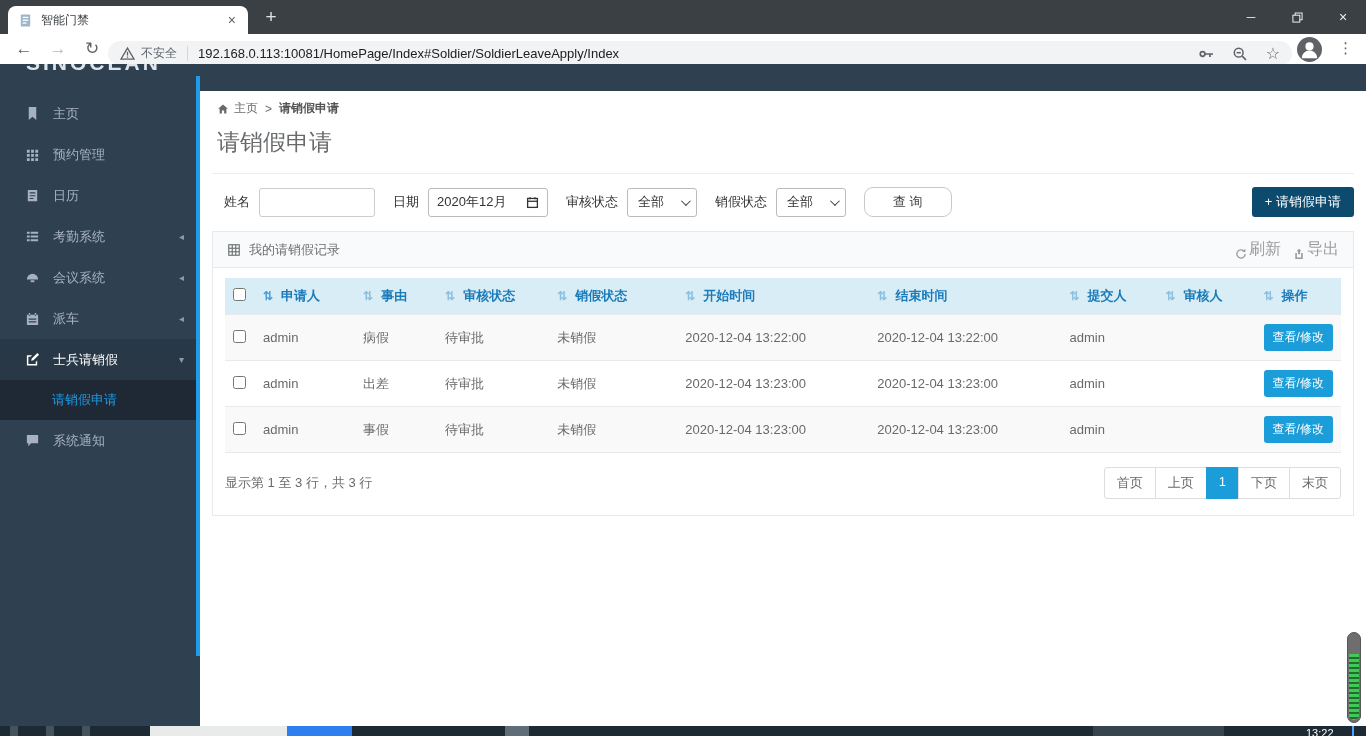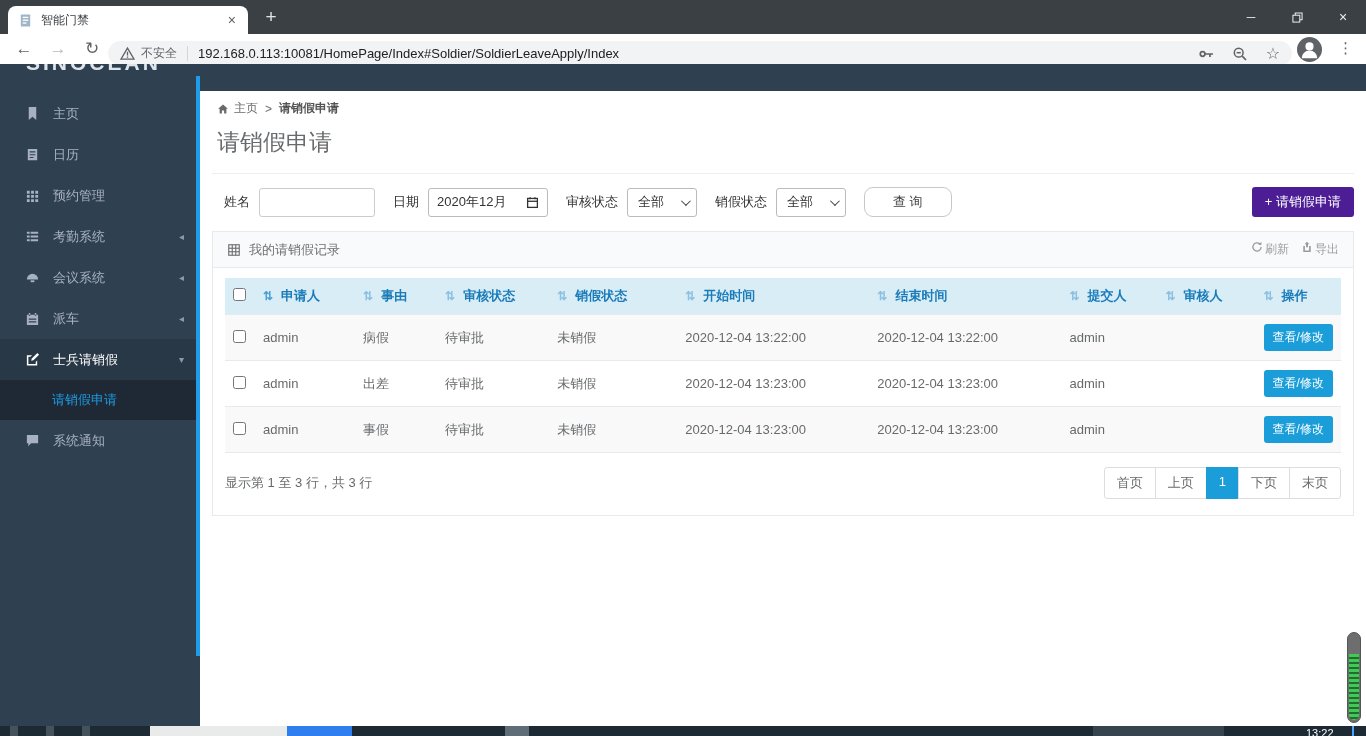--- a/index.html
+++ b/index.html
@@ -67,30 +67,30 @@
               display:flex; align-items:center; justify-content:space-between; padding:0 8px;
               font-size:13px; color:#333; }
   .date-box svg { width:13px; height:13px; stroke:#333; fill:none; }
   .select-box { width:70px; height:29px; border:1px solid #bbb; border-radius:3px; margin-right:18px;
                 display:flex; align-items:center; justify-content:space-between; padding:0 8px 0 10px;
                 font-size:13px; color:#333; }
   .chev { width:7px; height:7px; border-right:1.8px solid #444; border-bottom:1.8px solid #444;
           transform:rotate(45deg) translateY(-2px); }
   .btn-query { height:30px; padding:0 28px; background:#fff; border:1px solid #c8c8c8; border-radius:9px;
                font-size:13px; color:#444; cursor:pointer; }
-  .btn-add { position:absolute; right:0; top:13px; height:30px; padding:0 13px; background:#4c1d95;
+  .btn-add { position:absolute; right:0; top:13px; height:30px; padding:0 13px; background:#0c4a6e;
              color:#fff; border:none; border-radius:3px; font-size:13px; cursor:pointer; }
 
   .panel { margin-top:14px; border:1px solid #e7eaec; background:#fff; }
   .panel-head { height:36px; background:#f9fafb; border-bottom:1px solid #e7eaec; display:flex;
                 align-items:center; padding:0 14px;font-family:Liberation Serif, serif; }
   .panel-title { display:flex; align-items:center; font-size:13px; color:#6e7173; }
   .panel-title svg { width:14px; height:14px; stroke:#6e7173; fill:none; margin-right:8px; }
   .panel-tools { margin-left:auto; display:flex; align-items:center; }
-  .ptool { display:flex; align-items:flex-start; font-size:12px; color:#9a9da0; margin-left:12px; cursor:pointer; }
+  .ptool { display:flex; align-items:flex-end; font-size:16px; color:#9a9da0; margin-left:12px; cursor:pointer; }
   .ptool svg { width:12px; height:12px; margin-right:2px; }
   .panel-body { padding:10px 12px 16px; }
 
   .table-toolbar { position:relative; display:flex; align-items:center; margin:6px 0 12px; height:30px; }
   .ps-select { width:52px; height:28px; border:1px solid #bbb; border-radius:3px; margin:0 8px;
                display:flex; align-items:center; justify-content:space-between; padding:0 7px;
                font-size:13px; color:#333; }
   .tlabel { font-size:13px; color:#676a6c; }
   .btn-delete { position:absolute; right:0; top:0; height:29px; padding:0 15px; background:#fff;
                 border:1px solid #d5d5d5; border-radius:3px; font-size:13px; color:#676a6c; cursor:pointer; }
@@ -219,33 +219,33 @@
               <svg viewBox="0 0 16 16">
                 <path d="M4 1h8v14l-4-3.5L4 15z"></path>
               </svg>
             </span>
           <span>主页</span>
         </div>
 
         <div class="nav-item">
           <span class="nicon">
               <svg viewBox="0 0 16 16">
+                <path d="M2 3h3v3H2zm4.5 0h3v3h-3zM11 3h3v3h-3zM2 7.5h3v3H2zm4.5 0h3v3h-3zm4.5 0h3v3h-3zM2 12h3v3H2zm4.5 0h3v3h-3zm4.5 0h3v3h-3z"></path>
+              </svg>
+            </span>
+          <span>预约管理</span>
+        </div>
+
+        <div class="nav-item">
+          <span class="nicon">
+              <svg viewBox="0 0 16 16">
                 <path d="M3 2h10v12H3zm2 2.6h6v1.2H5zm0 3h6v1.2H5zm0 3h4v1.2H5z" fill-rule="evenodd"></path>
               </svg>
             </span>
           <span>日历</span>
-        </div>
-
-        <div class="nav-item">
-          <span class="nicon">
-              <svg viewBox="0 0 16 16">
-                <path d="M2 3h3v3H2zm4.5 0h3v3h-3zM11 3h3v3h-3zM2 7.5h3v3H2zm4.5 0h3v3h-3zm4.5 0h3v3h-3zM2 12h3v3H2zm4.5 0h3v3h-3zm4.5 0h3v3h-3z"></path>
-              </svg>
-            </span>
-          <span>预约管理</span>
         </div>
 
         <div class="nav-item">
           <span class="nicon">
               <svg viewBox="0 0 16 16">
                 <path d="M2 3h3v2H2zm4 0h8v2H6zM2 7h3v2H2zm4 0h8v2H6zm-4 4h3v2H2zm4 0h8v2H6z"></path>
               </svg>
             </span>
           <span>考勤系统</span>
           <span class="nav-caret">◂</span>

